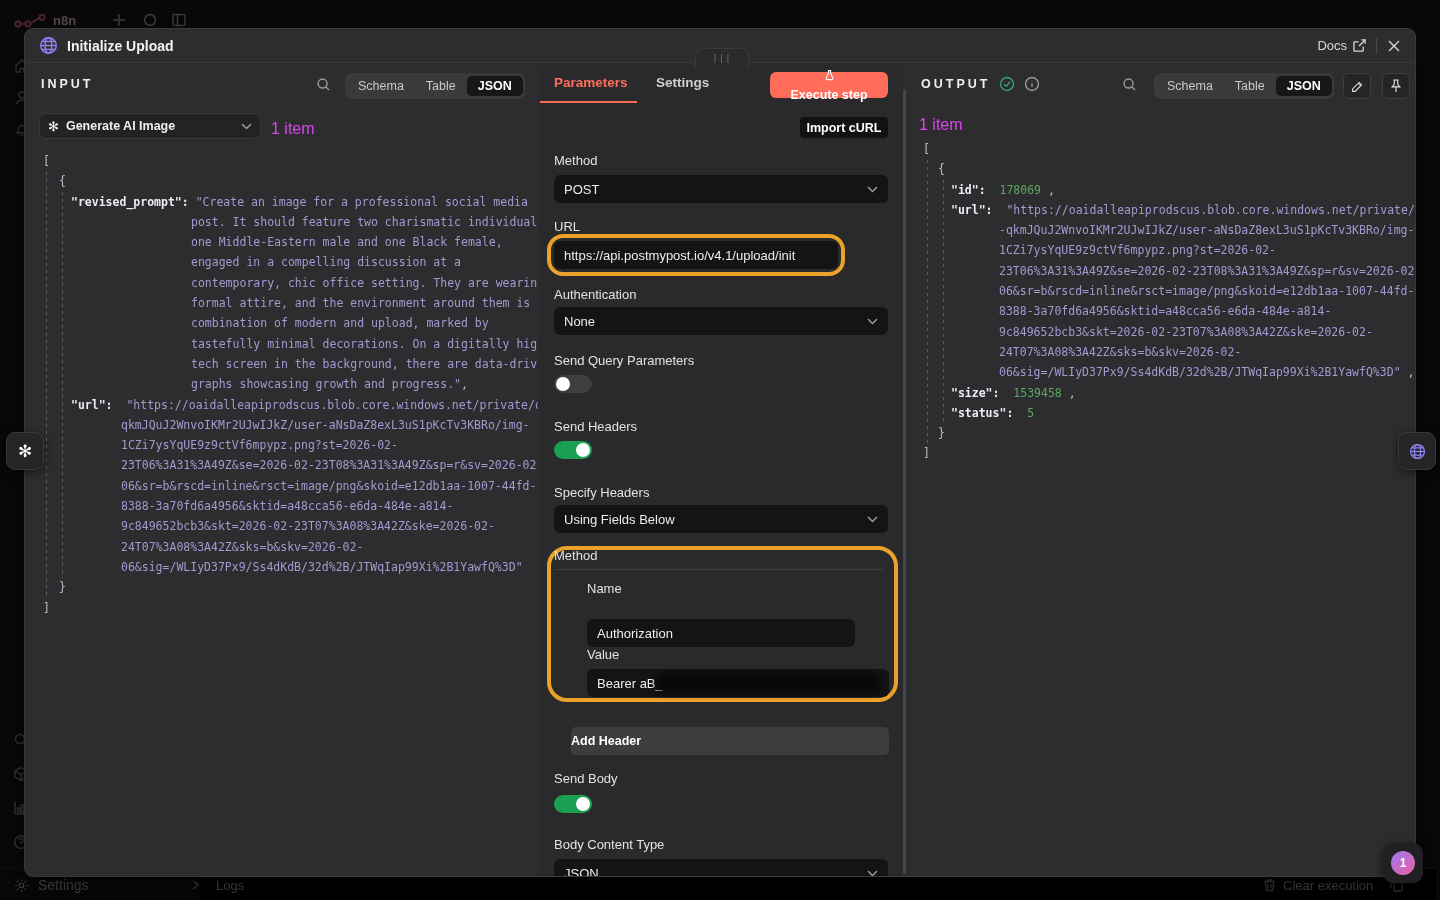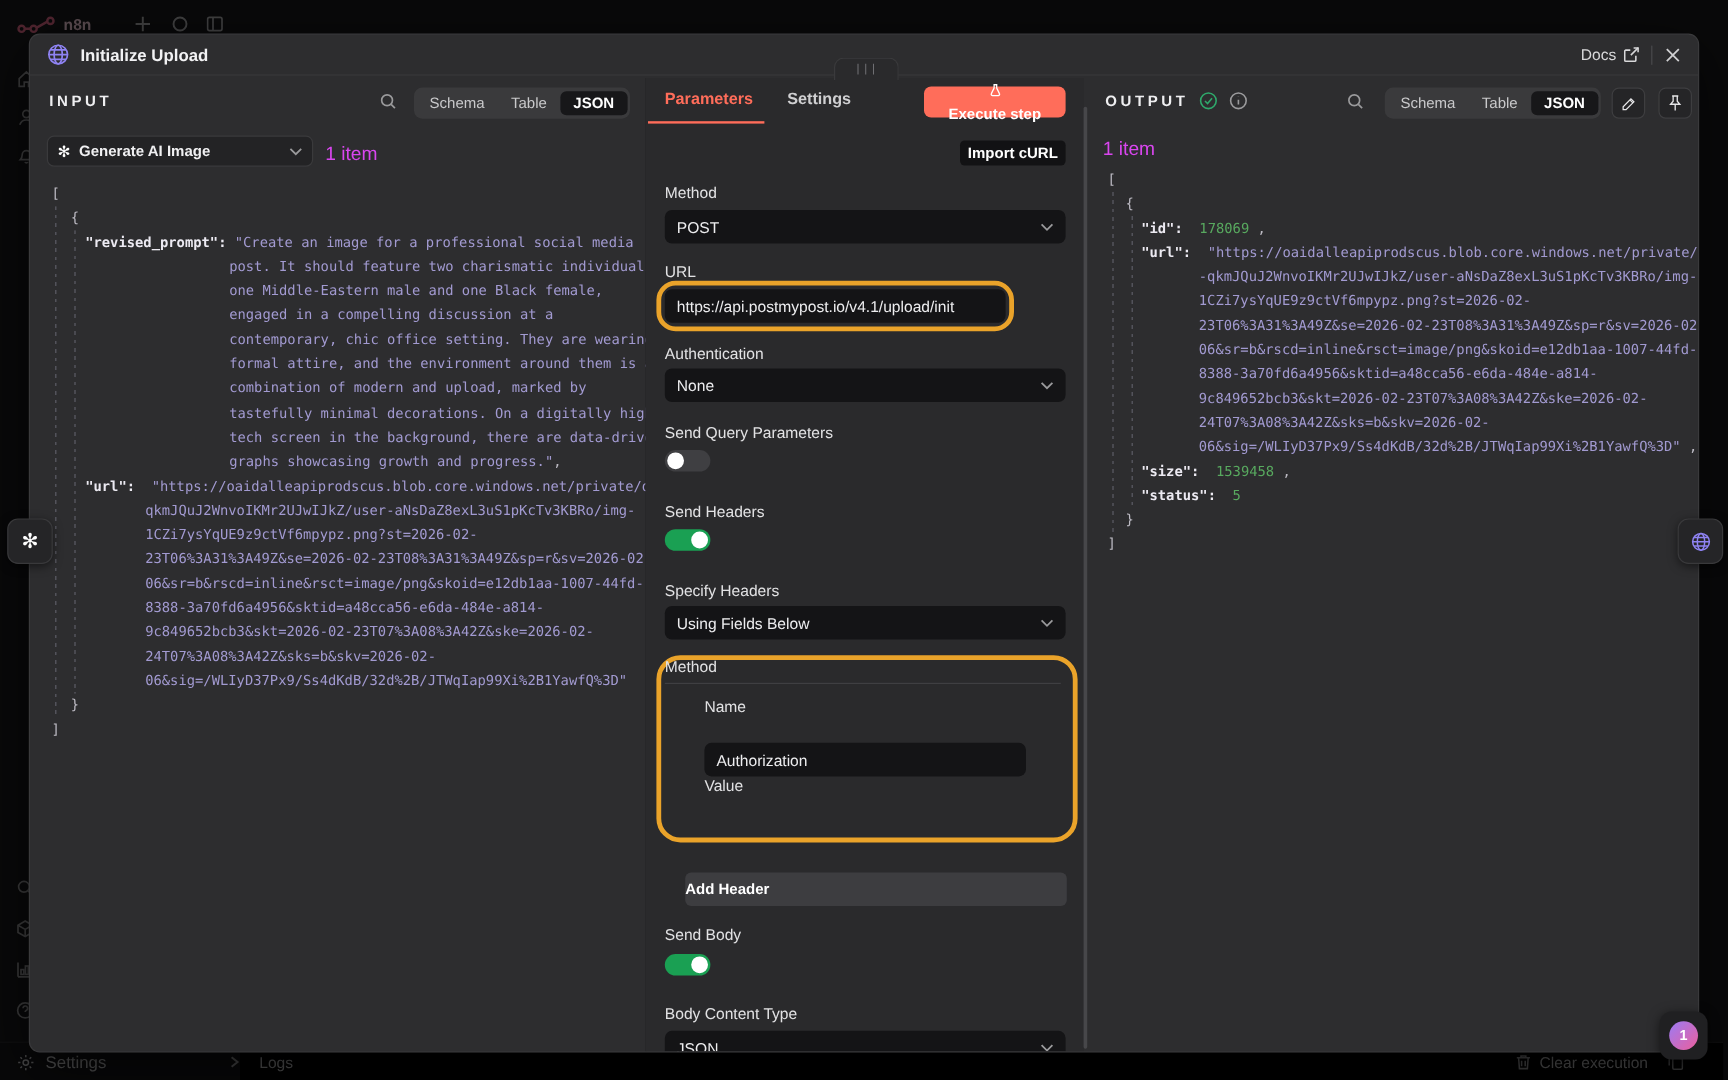--- a/index.html
+++ b/index.html
@@ -343,20 +343,24 @@
     </div>
 
     <div id="hl-headers"></div>
     <span class="flabel" style="left:16px;top:483px;">Method</span>
     <div class="abs" style="left:16px;top:504px;width:330px;height:1px;background:#3f3f42;"></div>
     <span class="flabel" style="left:49px;top:516px;">Name</span>
     <div class="field" style="left:49px;top:554px;width:268px;">
       <span>Authorization</span>
     </div>
     <span class="flabel" style="left:49px;top:582px;">Value</span>
+    <div class="field" style="left:49px;top:604px;width:302px;">
+      <span>Bearer aB_</span>
+      <div id="redact"></div>
+    </div>
 
     <div id="btn-addheader">
       <span>Add Header</span>
     </div>
 
     <span class="flabel" style="left:16px;top:706px;">Send Body</span>
     <div class="toggle on" style="left:16px;top:730px;">
         <div class="knob"></div>
       </div>
 

